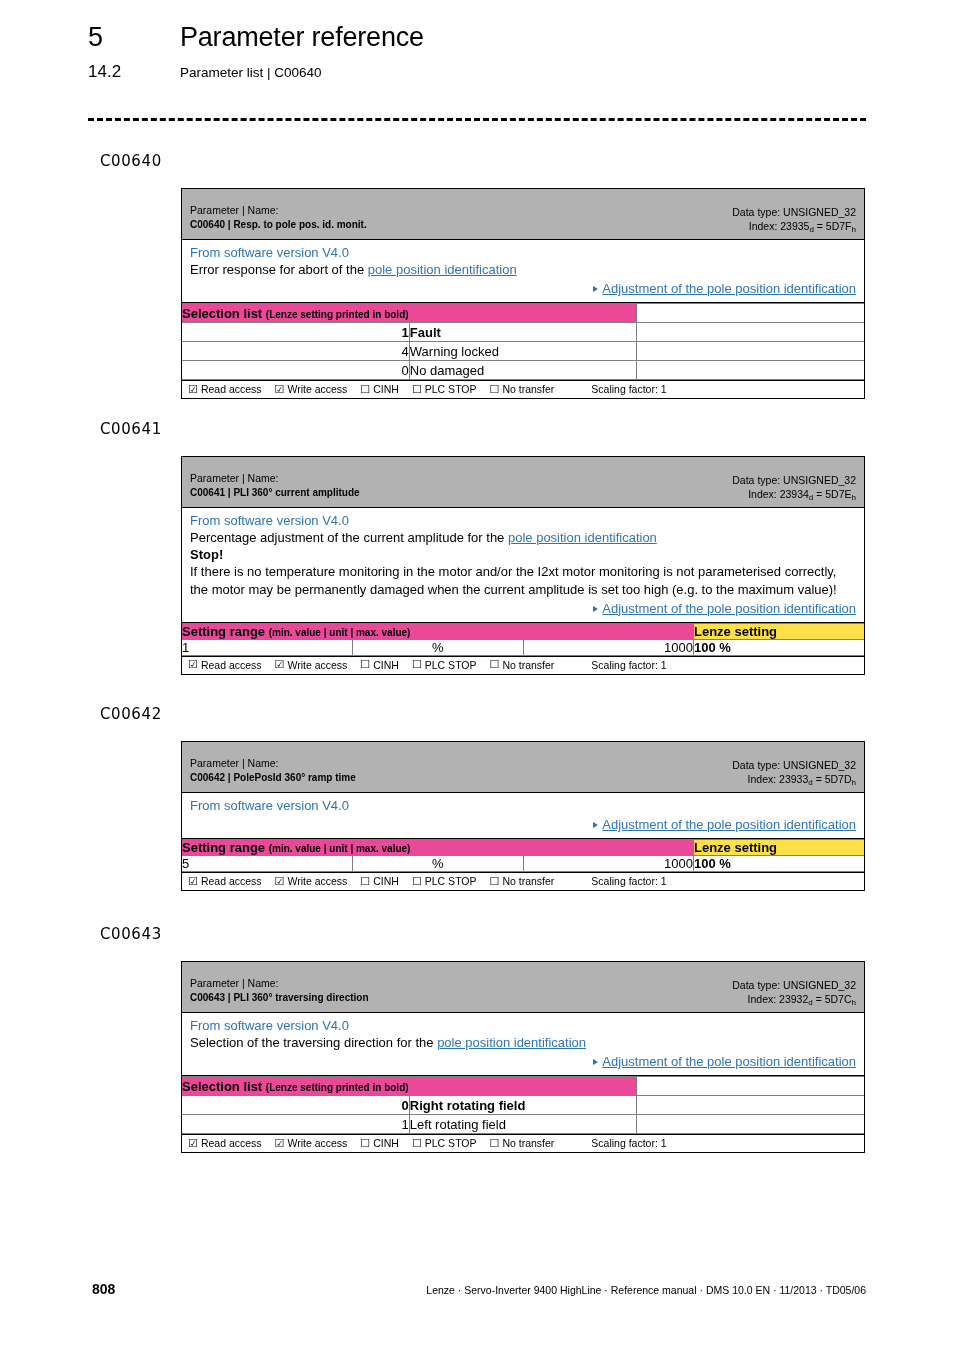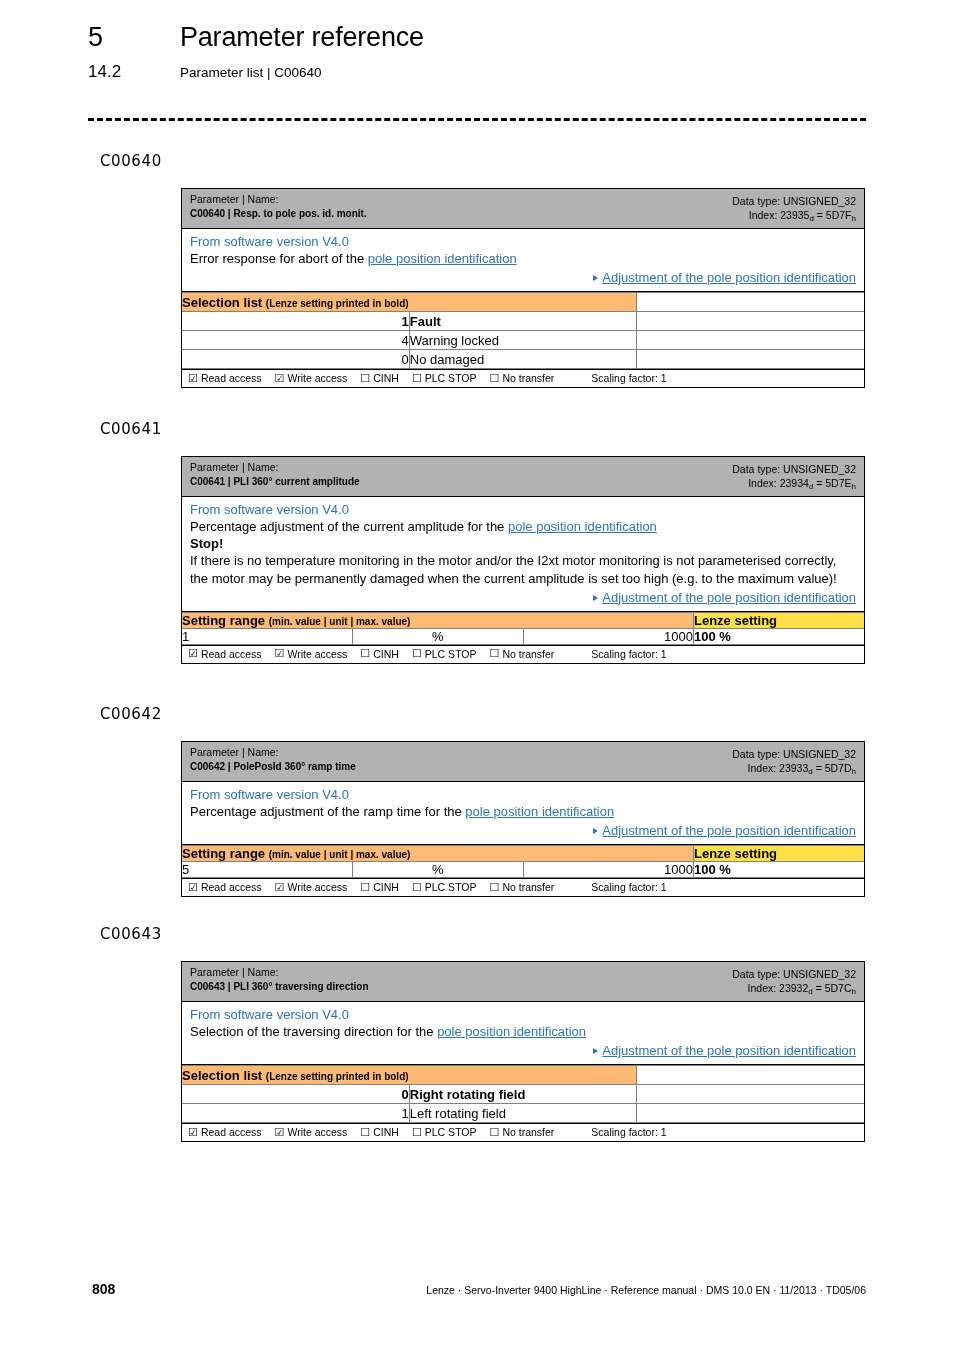--- a/index.html
+++ b/index.html
@@ -83,21 +83,21 @@
     left: 181px;
     width: 684px;
     border: 1.5px solid #000000;
     box-sizing: border-box;
     background: #fff;
   }
 
   .pb-head {
     background: #b2b2b2;
     border-bottom: 1.5px solid #000;
-    padding: 4px 8px 5px 8px;
+    padding: 15px 8px 5px 8px;
     display: flex;
     justify-content: space-between;
     align-items: flex-start;
   }
   .pb-head-left {
     display: flex;
     flex-direction: column;
   }
   .pb-head-kicker {
     font-size: 10.5px;
@@ -179,21 +179,21 @@
     border-collapse: collapse;
     table-layout: fixed;
   }
   .ptable td, .ptable th {
     border: 1px solid #808080;
     padding: 0;
     vertical-align: middle;
   }
 
   .th-label {
-    background: #fdba74;
+    background: #ec4899;
     font-size: 13px;
     font-weight: bold;
     text-align: left;
     padding: 3px 7px 4px 7px;
     border-left: none !important;
   }
   .th-label .sub {
     font-size: 10px;
     font-weight: bold;
   }
@@ -440,21 +440,20 @@
           <div class="pb-head-kicker">Parameter | Name:</div>
           <div class="pb-head-name">C00642 | PolePosId 360° ramp time</div>
         </div>
         <div class="pb-head-right">
           <div>Data type: UNSIGNED_32</div>
           <div class="idx">Index: 23933<sub>d</sub> = 5D7D<sub>h</sub></div>
         </div>
       </div>
       <div class="pb-desc">
         <div class="sw-version">From software version V4.0</div>
-        <div class="desc-line">Percentage adjustment of the ramp time for the <a class="inline-link" href="#">pole position identification</a></div>
         <div class="xref-row"><span class="xref-tri"></span><a class="xref-link" href="#">Adjustment of the pole position identification</a></div>
       </div>
       <table class="ptable">
         <tbody>
           <tr>
             <th class="th-label" colspan="3">Setting range <span class="sub">(min. value | unit | max. value)</span></th>
             <th class="th-lenze">Lenze setting</th>
           </tr>
           <tr>
             <td class="rng-min">5</td>

